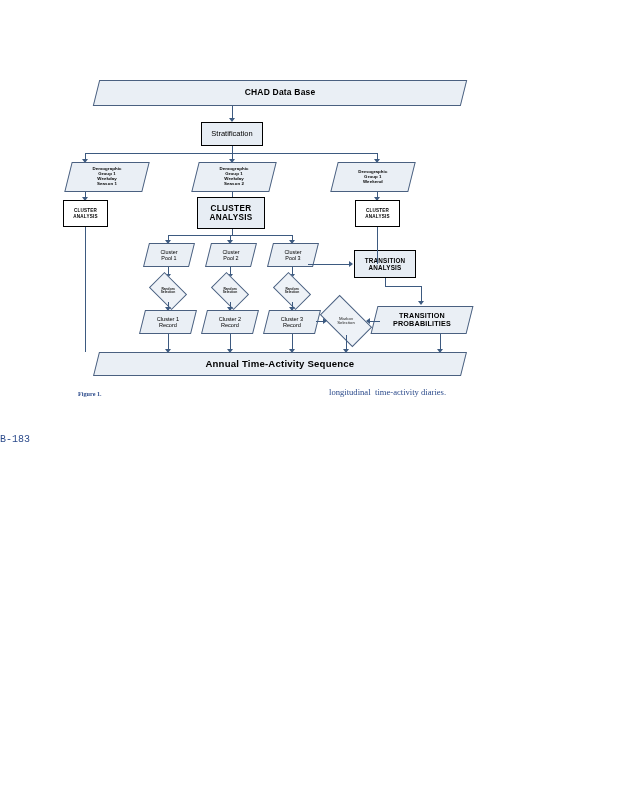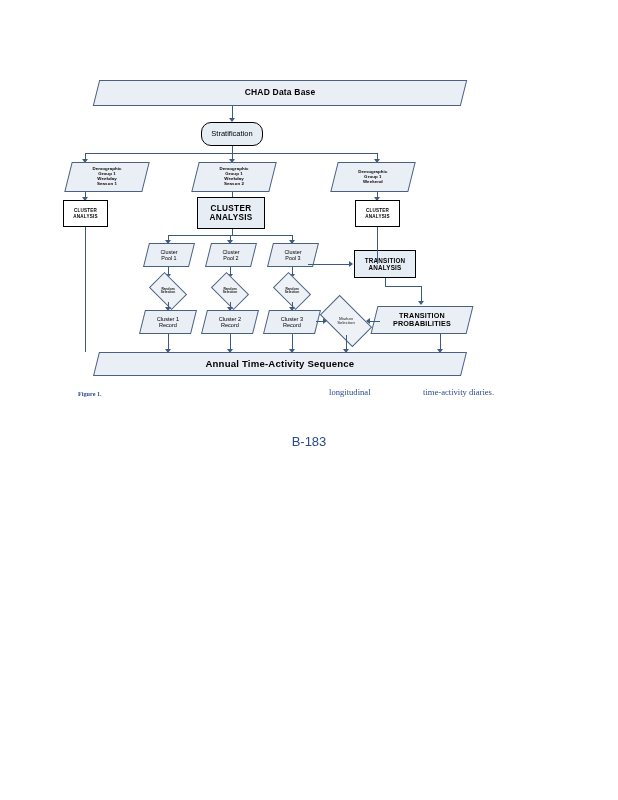--- a/index.html
+++ b/index.html
@@ -135,39 +135,39 @@
     position: absolute;
     font-family: "Liberation Serif", serif;
     font-size: 8.6px;
     color: #2b4a8b;
     white-space: nowrap;
   }
   .pagenum {
     position: absolute;
     left: 0; right: 0;
     top: 434px;
-    text-align: center;
-    font-family: Liberation Sans, sans-serif;
-    font-size: 13px;
+    text-align: left;
+    font-family: Liberation Mono, monospace;
+    font-size: 10px;
     color: #2b4a8b;
   }
 </style>
 </head>
 <body>
 
 <div id="page">
 
   <div class="node para t-title" style="left:96px; top:80px; width:368px; height:26px;">
     <span class="txt">CHAD Data Base</span>
   </div>
 
   <div class="ln v" style="left:232px; top:106px; height:13px;"></div>
   <div class="arrow-d" style="left:229px; top:118px;"></div>
 
-  <div class="node rect-fill t-strat" style="left:201px; top:122px; width:62px; height:24px;border-radius:10px;">
+  <div class="node rect-fill t-strat" style="left:201px; top:122px; width:62px; height:24px;">
     <span>Stratification</span>
   </div>
 
   <div class="ln v" style="left:232px; top:146px; height:8px;"></div>
   <div class="ln h" style="left:85px; top:153px; width:292px;"></div>
 
   <div class="ln v" style="left:85px; top:153px; height:8px;"></div>
   <div class="arrow-d" style="left:82px; top:159px;"></div>
   <div class="ln v" style="left:232px; top:153px; height:8px;"></div>
   <div class="arrow-d" style="left:229px; top:159px;"></div>
@@ -363,19 +363,19 @@
 
   <div class="node para t-annual" style="left:96px; top:352px; width:368px; height:24px;">
     <span class="txt">Annual Time-Activity Sequence</span>
   </div>
 
   <div class="caption-num">Figure 1.</div>
 
   <div class="cap-overlap" style="left:329px; top:387px;">
     <span>longitudinal</span>
   </div>
-  <div class="caption" style="left:375px; top:387px;margin-left:48px;">
+  <div class="caption" style="left:375px; top:387px;">
     <span> time-activity diaries.</span>
   </div>
 
   <div class="pagenum">B-183</div>
 
 </div>
 
 </body></html>

